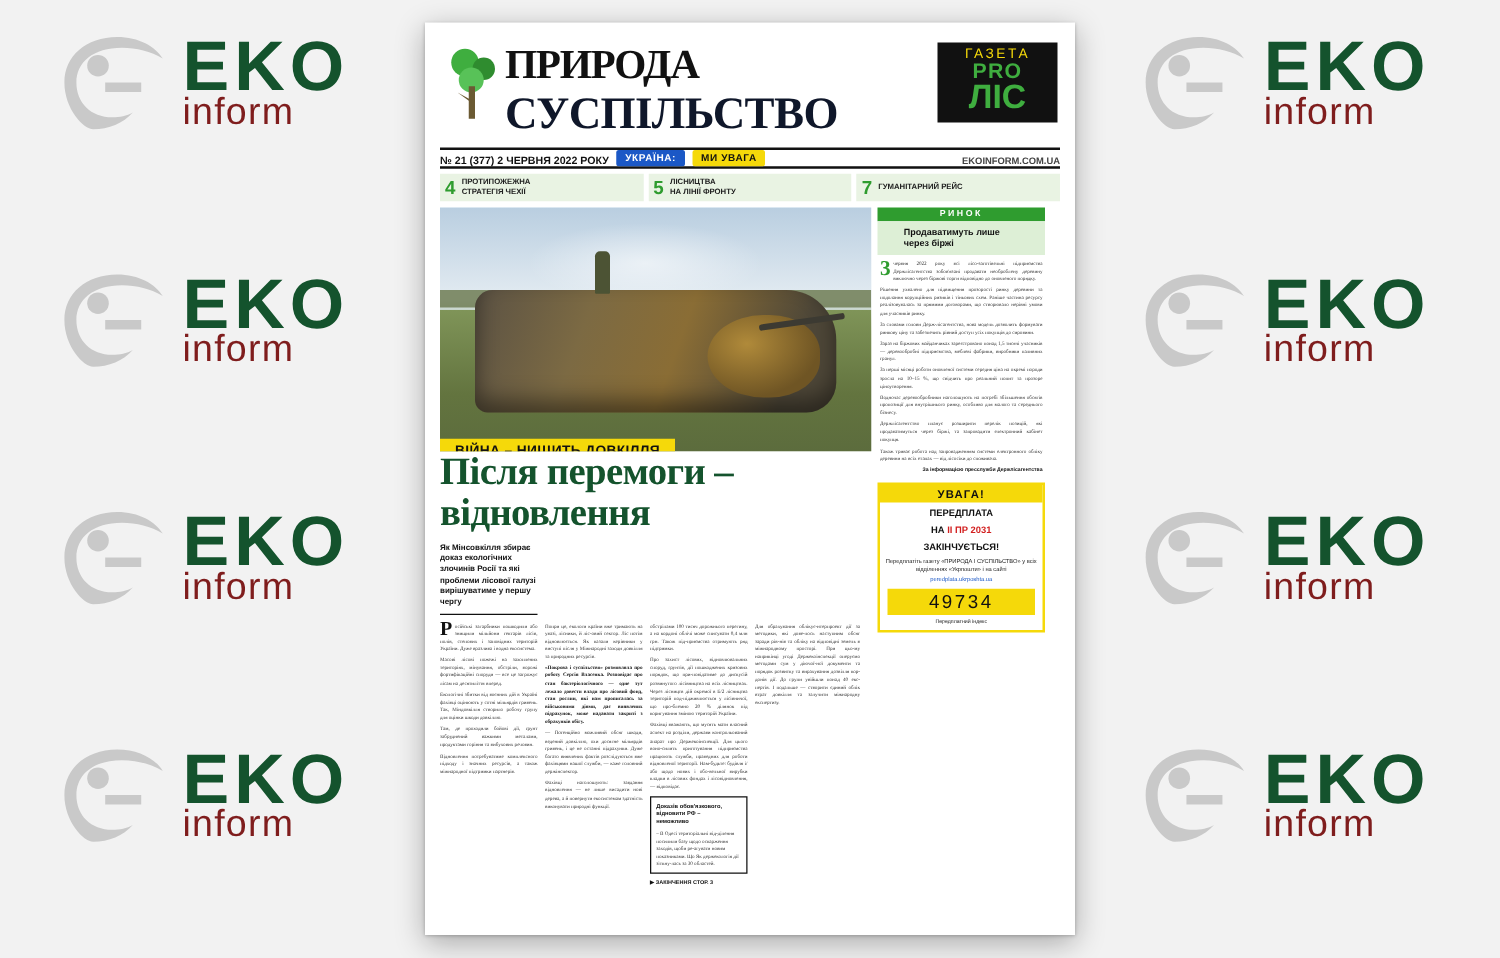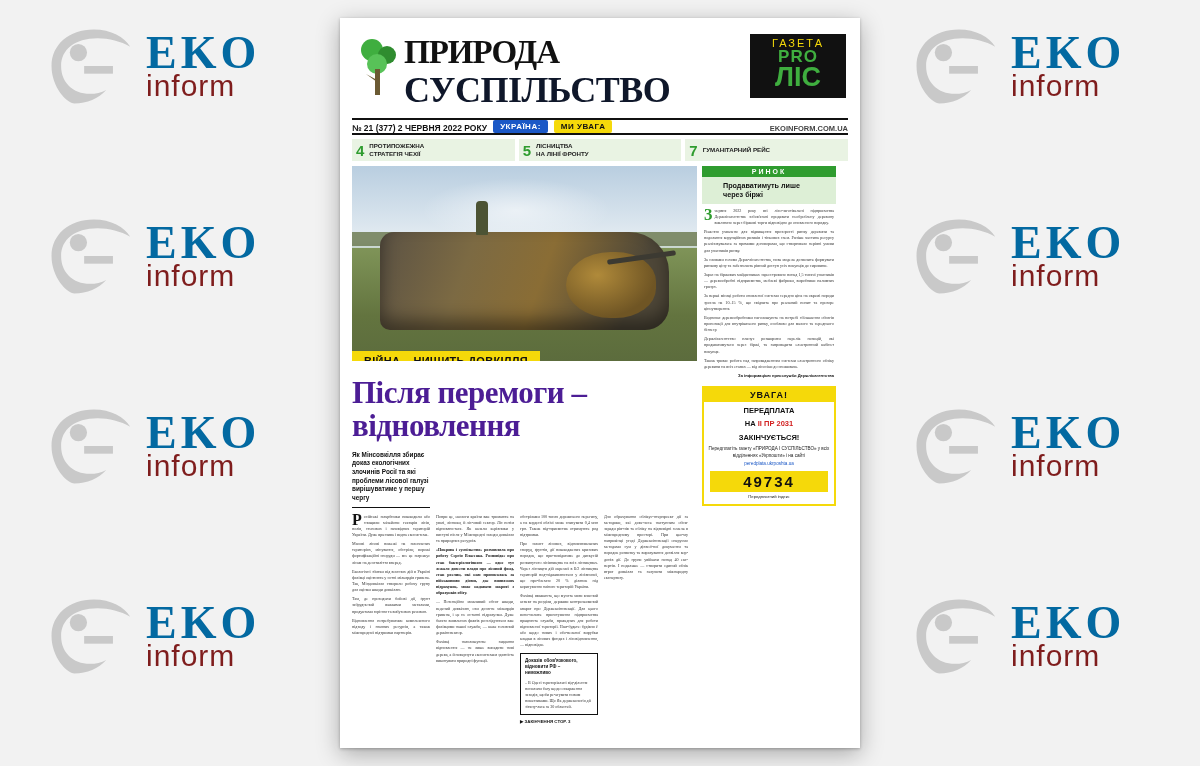--- a/index.html
+++ b/index.html
@@ -18,21 +18,21 @@
     display:flex; align-items:center;
     opacity:1;
     user-select:none;
   }
   .wm .wm-mark {
     width:96px; height:96px; position:relative; flex:0 0 auto;
   }
   .wm .wm-mark svg { width:96px; height:96px; display:block; }
   .wm .wm-text { margin-left:10px; line-height:0.88; }
   .wm .wm-top {
-    font-size:46px; font-weight:bold; letter-spacing:4px; color:#0369a1;font-family:Liberation Serif, serif;
+    font-size:56px; font-weight:bold; letter-spacing:4px; color:#14532d;
   }
   .wm .wm-bot {
     font-size:30px; color:#7f1d1d; letter-spacing:1px;
   }
 
   
   .page {
     position:absolute; left:340px; top:18px; width:520px; height:730px;
     background:#ffffff;
     box-shadow:0 6px 22px rgba(0,0,0,0.30), 0 1px 3px rgba(0,0,0,0.25);
@@ -136,23 +136,22 @@
     position:absolute; left:20%; top:6%; width:55%; height:28%;
     background:radial-gradient(ellipse at 50% 60%, rgba(255,255,255,.55), rgba(255,255,255,0) 70%);
   }
   .war-banner {
     position:absolute; left:0; bottom:-10px;
     background:#f5d90a; color:#111; font-weight:bold; font-size:11px;
     padding:4px 12px; letter-spacing:.3px; white-space:nowrap;
   }
 
   .headline {
-    margin-top:16px;
     font-family:"Liberation Serif", serif;
-    font-size:31px; line-height:1.06; font-weight:bold; color:#4c1d95;
+    font-size:31px; line-height:1.06; font-weight:bold; color:#14532d;
     letter-spacing:-0.5px;
   }
 
   .lead-row { display:flex; gap:7px; margin-top:8px; }
   .lead {
     width:78px; font-size:6.4px; line-height:1.35; font-weight:bold; color:#111;
     border-bottom:1px solid #111; padding-bottom:4px;
   }
 
   .cols { display:flex; gap:6px; margin-top:6px; }
@@ -196,21 +195,21 @@
   .ad {
     border:2px solid #f5d90a; margin-top:8px; text-align:center; padding:0 0 5px 0;
     background:#fff;
   }
   .ad-head { background:#f5d90a; color:#111; font-size:9px; font-weight:bold; padding:2px 0; letter-spacing:1px; }
   .ad-l1 { font-size:7.5px; font-weight:bold; color:#111; margin-top:4px; line-height:1.25; }
   .ad-l1 .red { color:#d21f1f; }
   .ad-sub { font-size:4.6px; color:#222; line-height:1.45; margin-top:4px; padding:0 4px; }
   .ad-mail { font-size:4.6px; color:#1b58c6; margin-top:2px; }
   .ad-code {
-    background:#f5d90a; color:#111; font-size:15px; font-weight:bold;
+    background:#f5d90a; color:#111; font-size:15px; font-weight:normal;
     margin:5px 6px 0 6px; padding:2px 0; letter-spacing:2px;
   }
   .ad-code-cap { font-size:4.2px; color:#222; margin-top:2px; }
 </style>
 </head>
 <body>
 
 <div class="wm-layer">
 
   <div class="wm" style="left:40px;  top:18px;">

